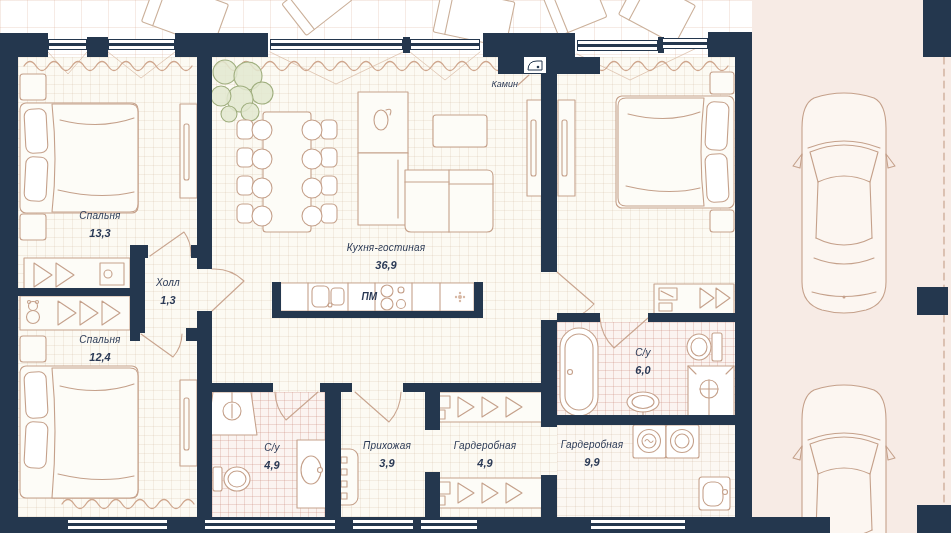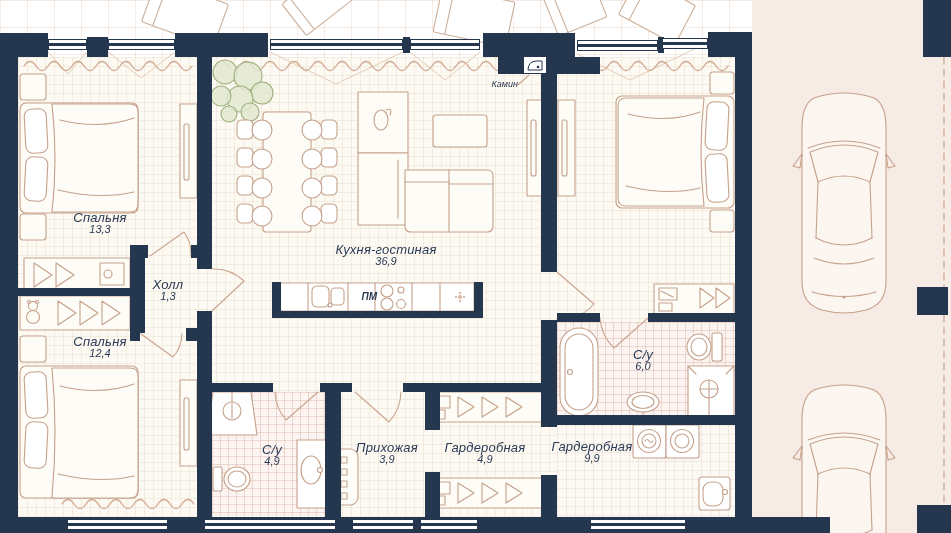--- a/index.html
+++ b/index.html
@@ -22,22 +22,22 @@
     background-image:linear-gradient(to right, rgba(205,182,158,.22) 1px, transparent 1px),
                      linear-gradient(to bottom, rgba(205,182,158,.22) 1px, transparent 1px);
     background-size:9px 9px;z-index:3;}
   .overlay{position:absolute;left:0;top:0;z-index:5;}
   .wall{position:absolute;background:#24374e;z-index:10;}
   .win{position:absolute;height:11px;background:#fff;border:1px solid #24374e;box-sizing:border-box;z-index:12;}
   .win .bar{position:absolute;left:0;right:0;top:3px;height:3px;background:#24374e;}
   .fireplace-box{position:absolute;left:524px;top:57px;width:22px;height:16px;background:#fff;z-index:13;}
   .room-label{position:absolute;width:130px;margin-left:-65px;text-align:center;z-index:20;
     color:#2b3a56;font-style:italic;line-height:1;}
-  .room-label .rn{display:block;font-size:13px;letter-spacing:.2px;}
-  .room-label .ra{display:block;font-size:11px;font-weight:400;}
+  .room-label .rn{display:block;font-size:10px;letter-spacing:.2px;}
+  .room-label .ra{display:block;font-size:11px;font-weight:700;margin-top:7px;}
   .anno{position:absolute;z-index:20;color:#2b3a56;font-style:italic;}
   .anno.kamin{left:472px;top:79px;width:46px;font-size:9px;text-align:right;}
   .anno.pm{left:349px;top:291px;width:28px;font-size:10px;text-align:right;font-weight:600;}
 </style>
 </head>
 <body>
 
 <div class="canvas">
 
   <div class="parking"></div>

